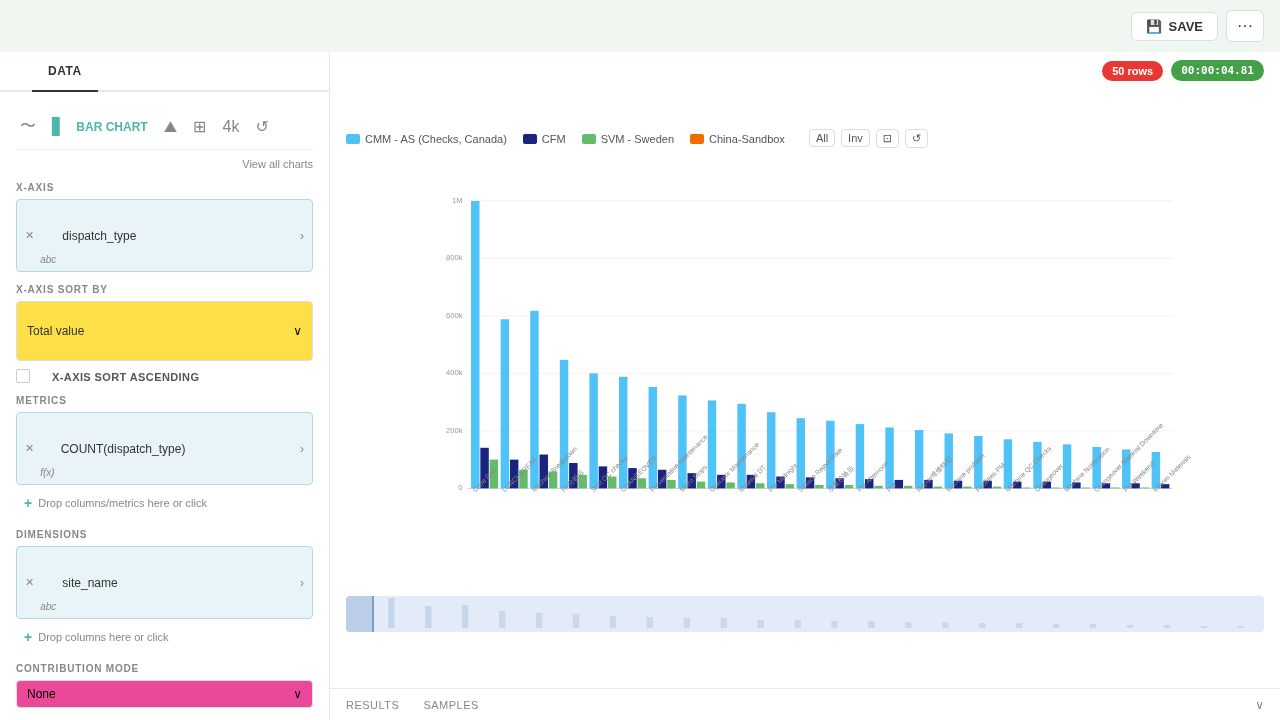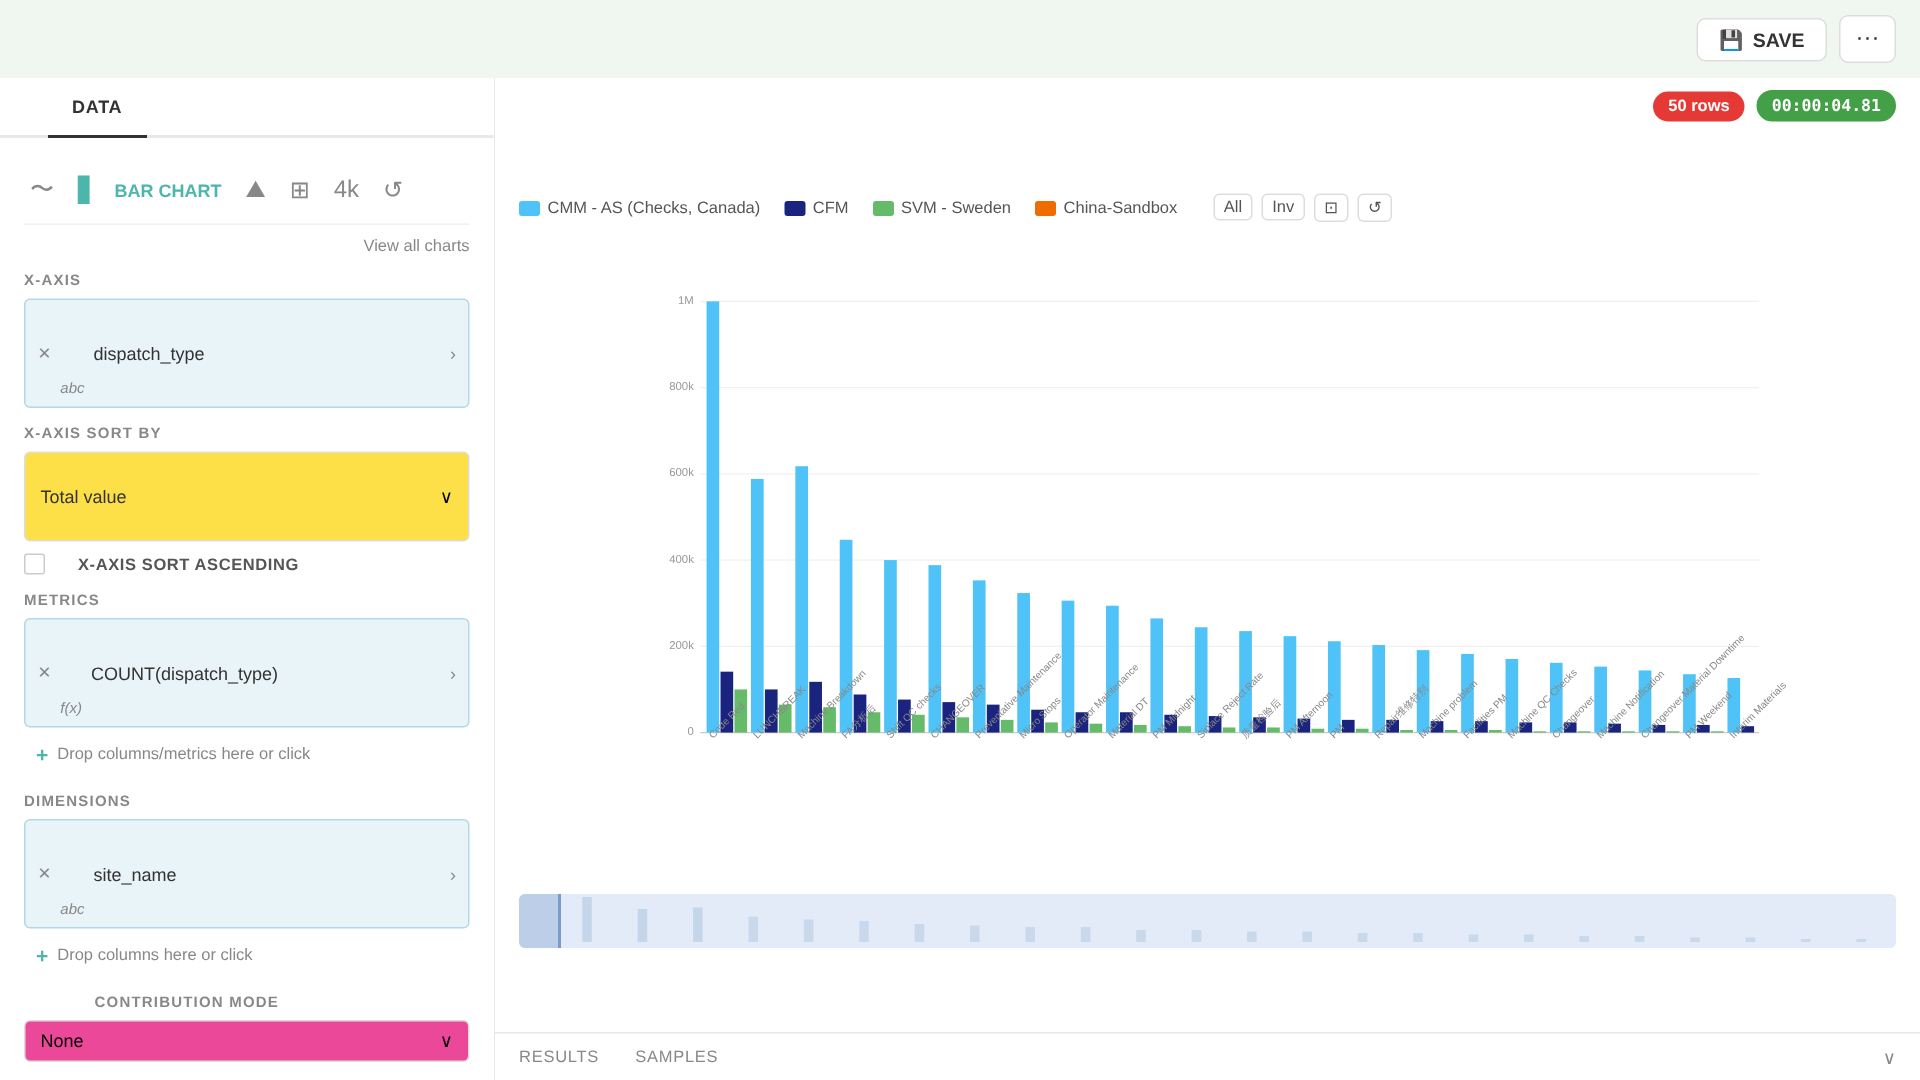--- a/index.html
+++ b/index.html
@@ -487,21 +487,21 @@
             <span class="field-chip-type">abc</span>
             <span class="field-chip-name">site_name</span>
           </div>
           <span class="field-chip-arrow">›</span>
         </div>
         <div class="drop-zone">
           <span class="drop-zone-plus">+</span>
           <span>Drop columns here or click</span>
         </div>
 
-        <div class="field-label" style="margin-top:12px;margin-left:47px;">CONTRIBUTION MODE</div>
+        <div class="field-label" style="margin-top:12px;">CONTRIBUTION MODE</div>
         <div class="contribution-dropdown">
           <span>None</span>
           <span>∨</span>
         </div>
 
         <div class="field-label">FILTERS</div>
 
       </div>
     </div>
 

